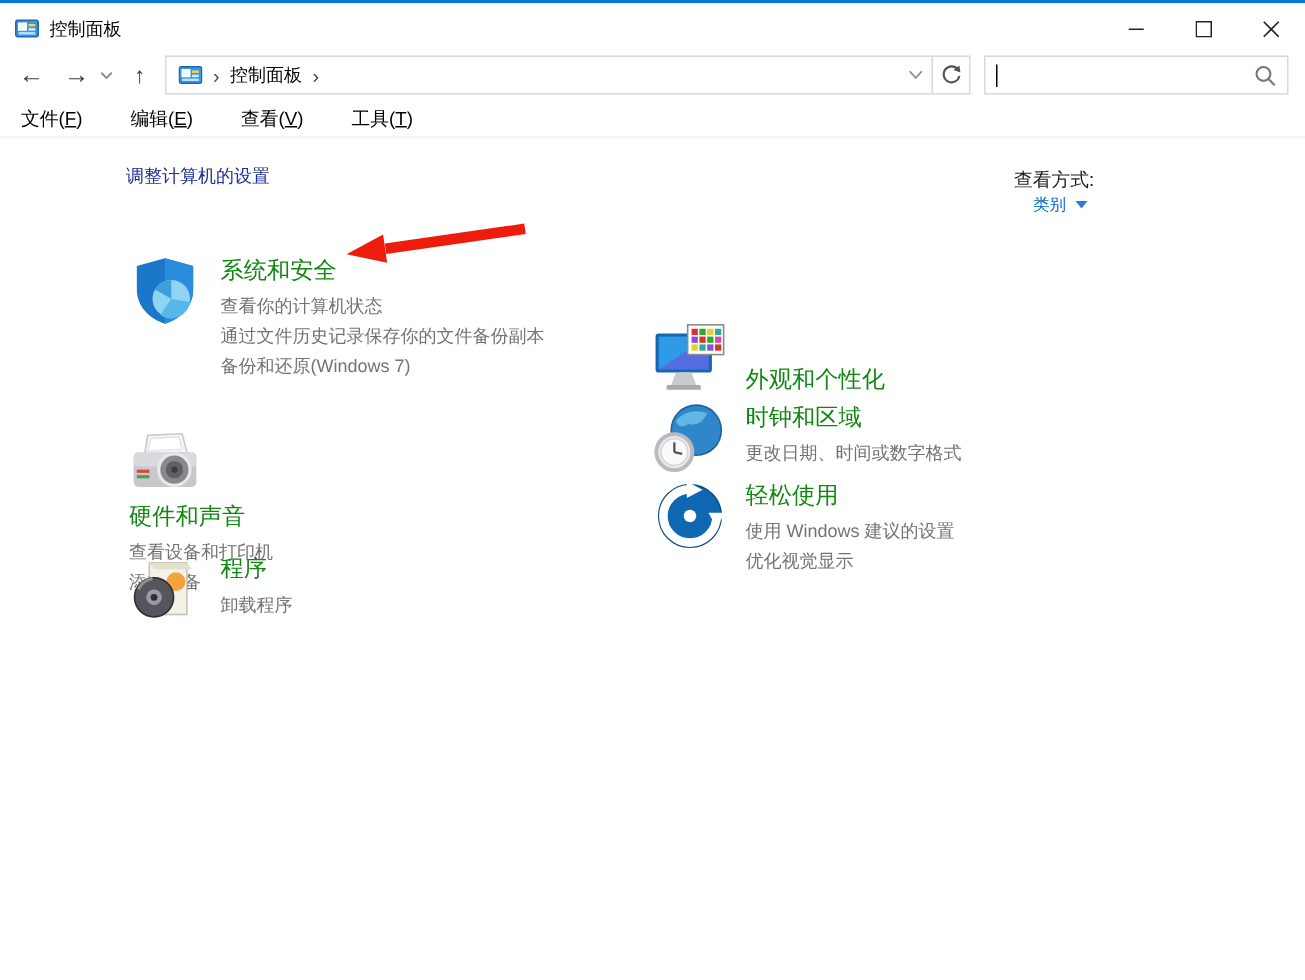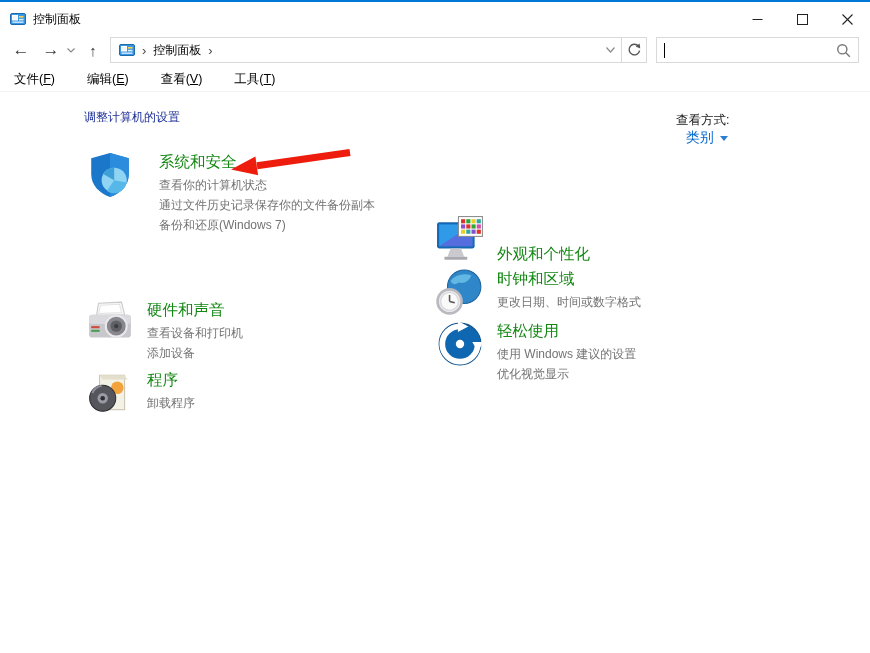--- a/index.html
+++ b/index.html
@@ -35,33 +35,33 @@
   .search-input{flex:1;border:0;outline:0;font-size:12px;padding:0;background:transparent;min-width:0;}
   .caret{width:1px;height:15px;background:#000;}
   
   .menubar{position:absolute;top:66px;left:0;right:0;height:23px;display:flex;align-items:center;
     padding-left:10px;font-size:12.5px;border-bottom:1px solid #f2f2f2;}
   .menu-item{margin-right:24px;background:none;border:0;font-size:12.5px;padding:2px 4px;color:#000;}
   
   .page-title{position:absolute;left:84px;top:107px;font-size:12px;color:#1d2f96;}
   .view-by{position:absolute;left:676px;top:110px;font-size:12.5px;display:flex;align-items:center;flex-direction:column;}
   .view-by-label{color:#1a1a1a;margin-right:8px;}
-  .view-by-value{color:#0066cc;background:none;border:0;font-size:14px;padding:0;display:flex;align-items:center;}
+  .view-by-value{color:#0066cc;background:none;border:0;font-size:11px;padding:0;display:flex;align-items:center;}
   .dd-caret{display:inline-block;width:0;height:0;border-left:4px solid transparent;border-right:4px solid transparent;
     border-top:5px solid #2a7fd0;margin-left:6px;}
   
   .cat{position:absolute;display:flex;}
   .cat-icon{width:48px;flex:0 0 48px;margin-right:13px;background:none;border:0;padding:0;display:block;height:48px;}
   .cat-text{display:flex;flex-direction:column;align-items:flex-start;}
   .cat-title{font-size:15.5px;color:#128712;text-decoration:none;line-height:21px;margin-bottom:3px;background:none;border:0;padding:0;text-align:left;}
   .cat-link{font-size:12px;color:#737373;text-decoration:none;line-height:20px;background:none;border:0;padding:0;text-align:left;display:flex;align-items:center;}
   .uac{margin-right:5px;display:inline-block;}
-  .cat-l0{left:86px;top:149px;gap:12px;}
+  .cat-l0{left:86px;top:168px;}
   .cat-l1{left:86px;top:245px;}
-  .cat-l2{left:86px;top:297px;}
+  .cat-l2{left:86px;top:284px;flex-direction:column;}
   .cat-l3{left:86px;top:367px;}
   .cat-r0{left:436px;top:158px;}
   .cat-r1{left:436px;top:213px;}
   .cat-r2{left:436px;top:266px;}
   .cat-r3{left:436px;top:318px;}
   .cat-r1 .cat-text{margin-top:28px;}
   .annotation{position:absolute;left:0;top:0;pointer-events:none;}
 </style>
 </head>
 <body>

